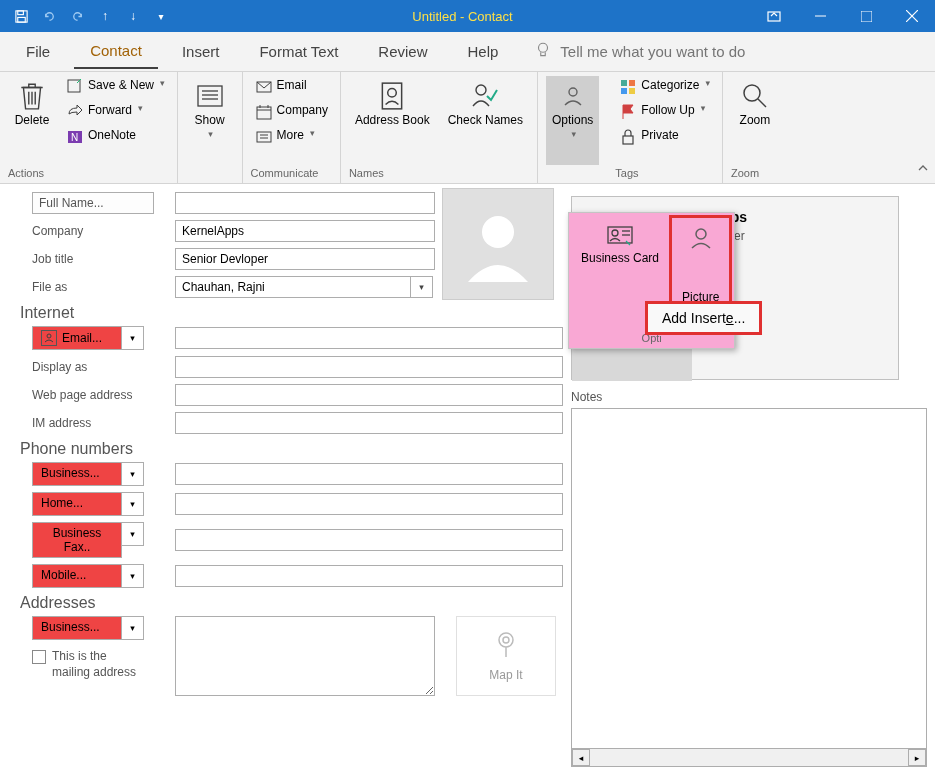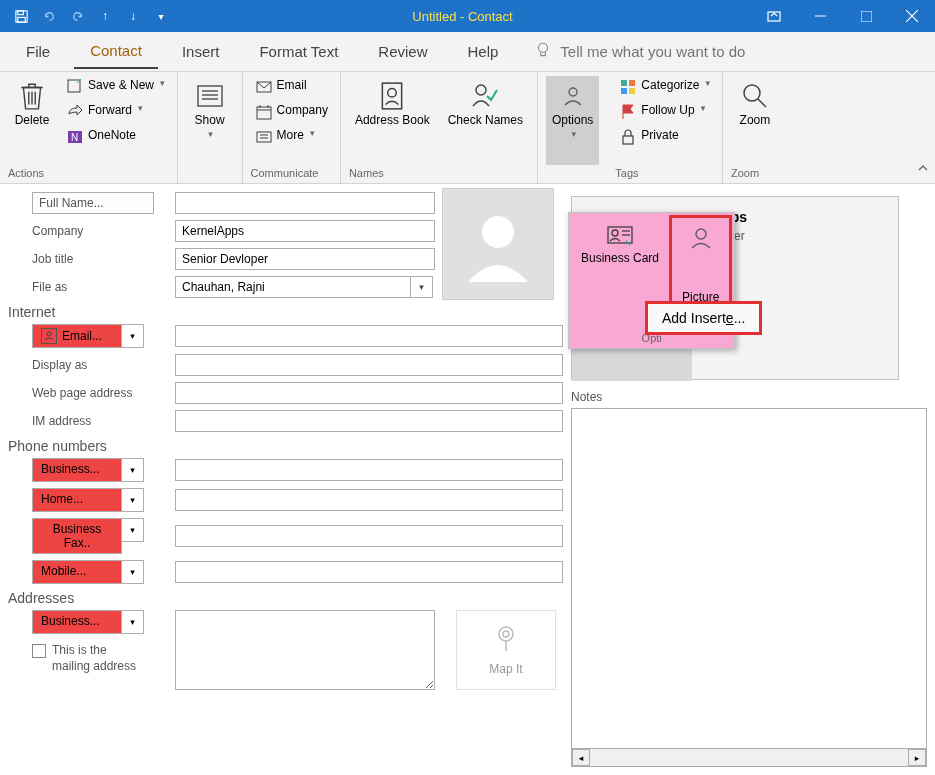--- a/index.html
+++ b/index.html
@@ -42,21 +42,21 @@
 .content { display: flex; padding: 8px; gap: 8px; height: calc(775px - 32px - 40px - 112px); position:relative; }
 .left-form { width: 555px; }
 .form-row { display: flex; align-items: center; gap: 21px; margin-bottom: 6px; padding-left: 24px; }
 .form-label { width: 122px; font-size: 12px; color: #555; }
 .form-label.btn { border: 1px solid #adadad; background: #fdfdfd; padding: 3px 6px; cursor: pointer; }
 .form-input { flex: 1; border: 1px solid #adadad; height: 22px; padding: 2px 6px; font-size: 12px; background: #fff; max-width: 260px; }
 .form-input.wide { max-width: 390px; }
 .form-select { display: flex; align-items: center; }
 .form-select .form-input { width: 236px; max-width: 236px; }
 .form-select .sel-caret { width: 22px; height: 22px; border: 1px solid #adadad; border-left: none; display: flex; align-items: center; justify-content: center; font-size: 9px; color: #444; cursor: pointer; }
-.section-hdr { font-size: 14px; color: #555; margin: 6px 0 4px 0; }
+.section-hdr { font-size: 16px; color: #555; margin: 6px 0 4px 12px; }
 .combo-btn { display: flex; }
 .combo-btn .main { border: 1px solid #adadad; padding: 3px 8px; width: 90px; font-size: 12px; cursor: pointer; background:#ef4444;}
 .combo-btn .drop { border: 1px solid #adadad; border-left: none; width: 22px; height: 24px; display: flex; align-items: center; justify-content: center; font-size: 9px; cursor: pointer; }
 .combo-btn.email .main{ display:flex; align-items:center; gap:5px; }
 .combo-btn.email .eico{ width:16px; height:16px; border:1px solid #555; display:flex; align-items:center; justify-content:center; font-size:10px;}
 .photo-box { position: absolute; left: 442px; top: 4px; width: 112px; height: 112px; background: #e0e0e0; border: 1px solid #ccc; display:flex; align-items:center; justify-content:center;}
 .photo-box svg { width:80px; height:80px; }
 .checkbox-row { display:flex; align-items:flex-start; gap:6px; padding-left:24px; margin-top:4px;}
 .checkbox-row .cb{ width:14px; height:14px; border:1px solid #888; margin-top:2px; cursor:pointer;}
 .checkbox-row .cblbl{ font-size:12px; color:#555; line-height:16px;}

